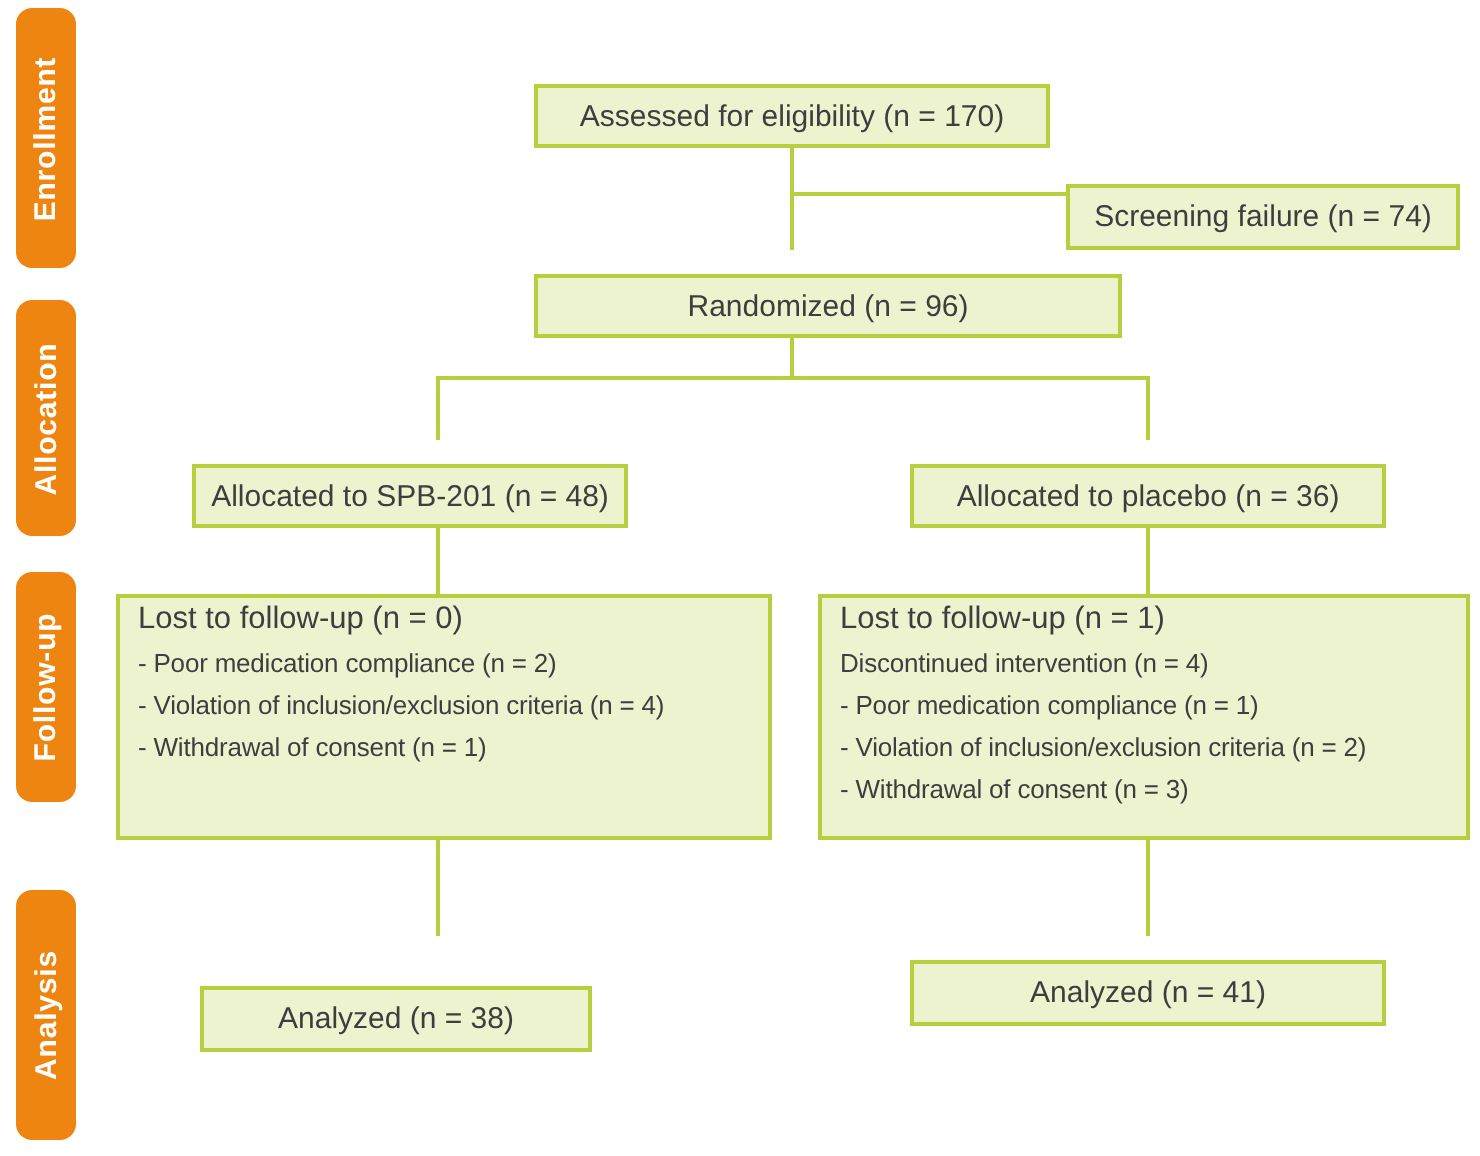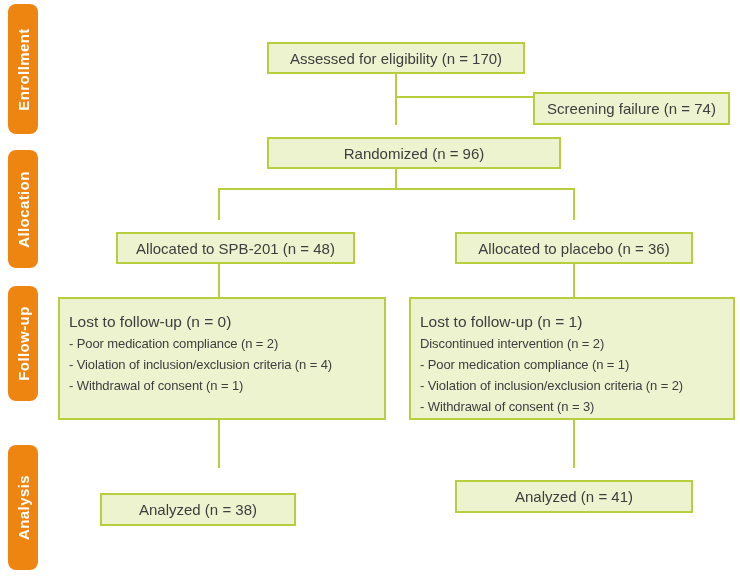--- a/index.html
+++ b/index.html
@@ -51,21 +51,21 @@
   }
   .box.single {
     display: flex;
     align-items: center;
     justify-content: center;
     font-size: 15px;
     white-space: nowrap;
     margin-top: 12px;
   }
   .box.multi {
-    padding: 12px 9px;
+    padding: 0 9px;
   }
   .fl { white-space: nowrap; }
   .fl.lg { font-size: 15.5px; line-height: 22px; }
   .fl.sm { font-size: 13px;   line-height: 21px; letter-spacing: -0.1px; }
   
   .ln {
     position: absolute;
     background: var(--line);
   }
 </style>
@@ -103,38 +103,38 @@
   </div>
 
   <div class="box single" style="left:533px;top:80px;width:197px;height:33px">
     <span>Screening failure (n = 74)</span>
   </div>
 
   <div class="box single" style="left:267px;top:125px;width:294px;height:32px">
     <span>Randomized (n = 96)</span>
   </div>
 
-  <div class="box single" style="left:116px;top:220px;width:239px;height:32px">
+  <div class="box single" style="left:96px;top:220px;width:218px;height:32px">
     <span>Allocated to SPB-201 (n = 48)</span>
   </div>
 
   <div class="box single" style="left:455px;top:220px;width:238px;height:32px">
     <span>Allocated to placebo (n = 36)</span>
   </div>
 
   <div class="box multi" style="left:58px;top:297px;width:328px;height:123px">
     <div class="fl lg">Lost to follow-up (n = 0)</div>
     <div class="fl sm">- Poor medication compliance (n = 2)</div>
     <div class="fl sm">- Violation of inclusion/exclusion criteria (n = 4)</div>
     <div class="fl sm">- Withdrawal of consent (n = 1)</div>
   </div>
 
   <div class="box multi" style="left:409px;top:297px;width:326px;height:123px">
     <div class="fl lg">Lost to follow-up (n = 1)</div>
-    <div class="fl sm">Discontinued intervention (n = 2)</div>
+    <div class="fl sm">Discontinued intervention (n = 4)</div>
     <div class="fl sm">- Poor medication compliance (n = 1)</div>
     <div class="fl sm">- Violation of inclusion/exclusion criteria (n = 2)</div>
     <div class="fl sm">- Withdrawal of consent (n = 3)</div>
   </div>
 
   <div class="box single" style="left:100px;top:481px;width:196px;height:33px">
     <span>Analyzed (n = 38)</span>
   </div>
 
   <div class="box single" style="left:455px;top:468px;width:238px;height:33px">

